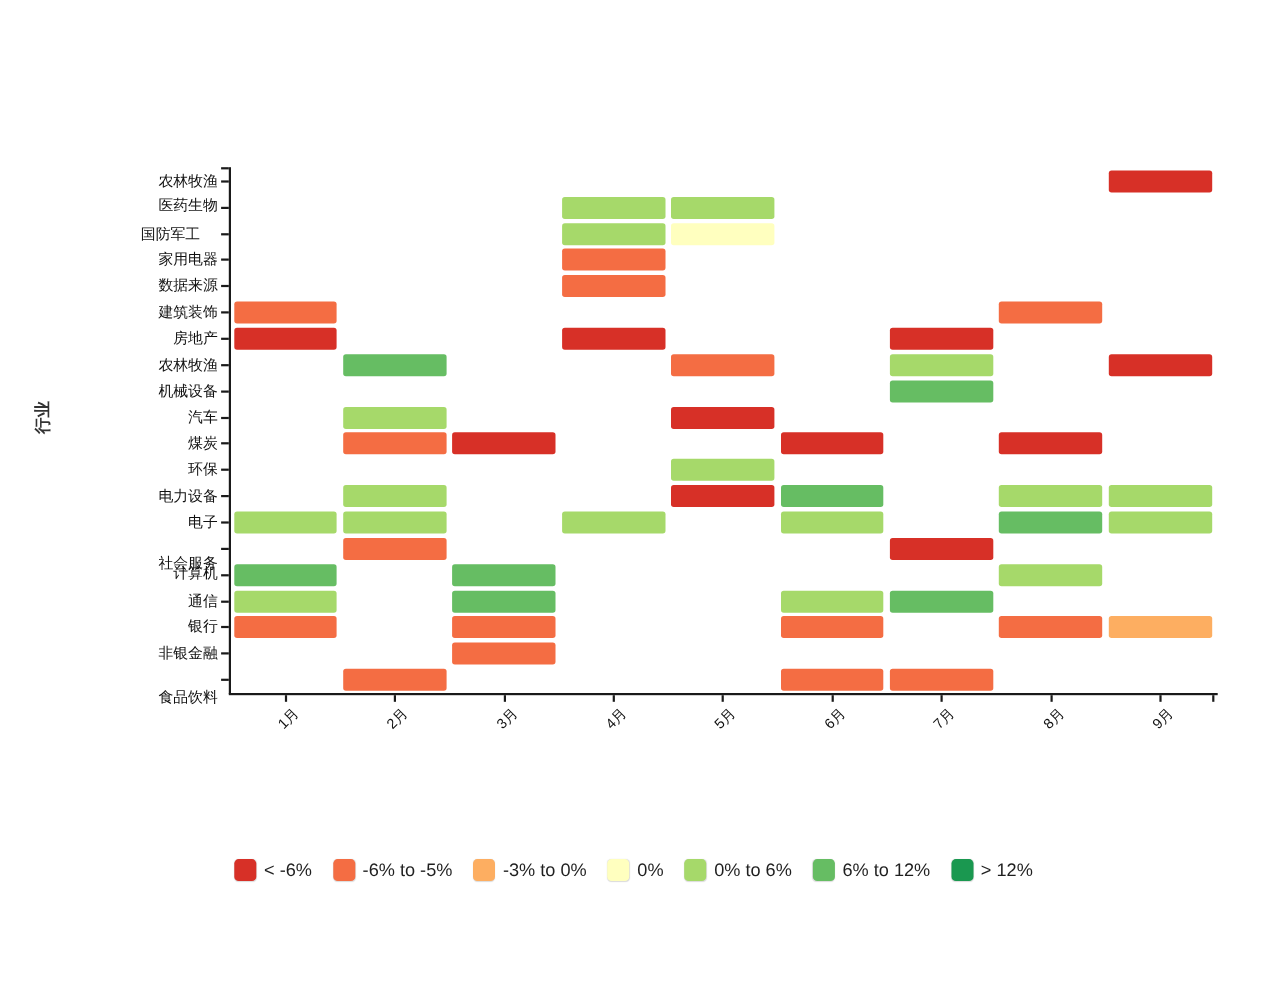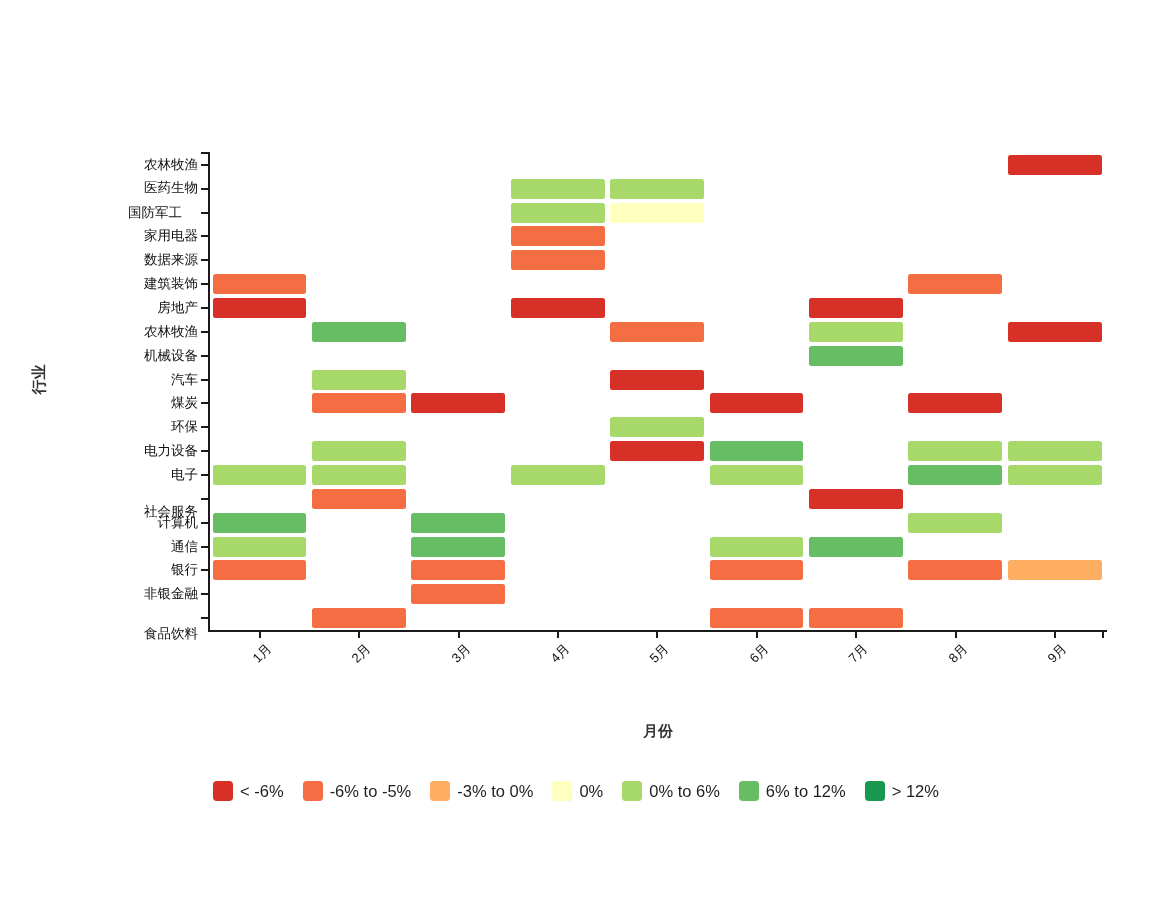--- a/index.html
+++ b/index.html
@@ -100,21 +100,21 @@
       <div class="ylab" style="left: 48px; top: 276.175px;">建筑装饰</div>
       <div class="ylab" style="left: 48px; top: 300.025px;">房地产</div>
       <div class="ylab" style="left: 48px; top: 323.875px;">农林牧渔</div>
       <div class="ylab" style="left: 48px; top: 347.725px;">机械设备</div>
       <div class="ylab" style="left: 48px; top: 371.575px;">汽车</div>
       <div class="ylab" style="left: 48px; top: 395.425px;">煤炭</div>
       <div class="ylab" style="left: 48px; top: 419.275px;">环保</div>
       <div class="ylab" style="left: 48px; top: 443.125px;">电力设备</div>
       <div class="ylab" style="left: 48px; top: 466.975px;">电子</div>
       <div class="ylab" style="left: 48px; top: 504px;">社会服务</div>
-      <div class="ylab" style="left: 48px; top: 514.675px;">计算机</div>
+      <div class="ylab" style="left: 48px; top: 514.675px; font-family: Liberation Mono, monospace;">计算机</div>
       <div class="ylab" style="left: 48px; top: 538.525px;">通信</div>
       <div class="ylab" style="left: 48px; top: 562.375px;">银行</div>
       <div class="ylab" style="left: 48px; top: 586.225px;">非银金融</div>
       <div class="ylab" style="left: 48px; top: 610.075px; margin-top: 16px;">食品饮料</div>
     </div>
   <div id="xlabels">
       <div class="xlab" style="left: 202.7px; top: 640px;">1月</div>
       <div class="xlab" style="left: 302.1px; top: 640px;">2月</div>
       <div class="xlab" style="left: 401.5px; top: 640px;">3月</div>
       <div class="xlab" style="left: 500.9px; top: 640px;">4月</div>
@@ -173,21 +173,20 @@
       <div class="cell" style="left: 411.3px; top: 560.35px; width: 93.9px; height: 20.05px; background: rgb(244, 109, 67);"></div>
       <div class="cell" style="left: 709.5px; top: 560.35px; width: 93.9px; height: 20.05px; background: rgb(244, 109, 67);"></div>
       <div class="cell" style="left: 908.3px; top: 560.35px; width: 93.9px; height: 20.05px; background: rgb(244, 109, 67);"></div>
       <div class="cell" style="left: 1007.7px; top: 560.35px; width: 93.9px; height: 20.05px; background: rgb(253, 174, 97);"></div>
       <div class="cell" style="left: 411.3px; top: 584.2px; width: 93.9px; height: 20.05px; background: rgb(244, 109, 67);"></div>
       <div class="cell" style="left: 311.9px; top: 608.05px; width: 93.9px; height: 20.05px; background: rgb(244, 109, 67);"></div>
       <div class="cell" style="left: 709.5px; top: 608.05px; width: 93.9px; height: 20.05px; background: rgb(244, 109, 67);"></div>
       <div class="cell" style="left: 808.9px; top: 608.05px; width: 93.9px; height: 20.05px; background: rgb(244, 109, 67);"></div>
     </div>
 
-  <div class="axis-title-x">月份</div>
   <div class="axis-title-y">行业</div>
 
   <div class="legend" id="legend">
       <div class="legend-item">
         <div class="legend-swatch" style="background: rgb(215, 48, 39);"></div>
         <div class="legend-label">&lt; -6%</div>
       </div>
       <div class="legend-item">
         <div class="legend-swatch" style="background: rgb(244, 109, 67);"></div>
         <div class="legend-label">-6% to -5%</div>

